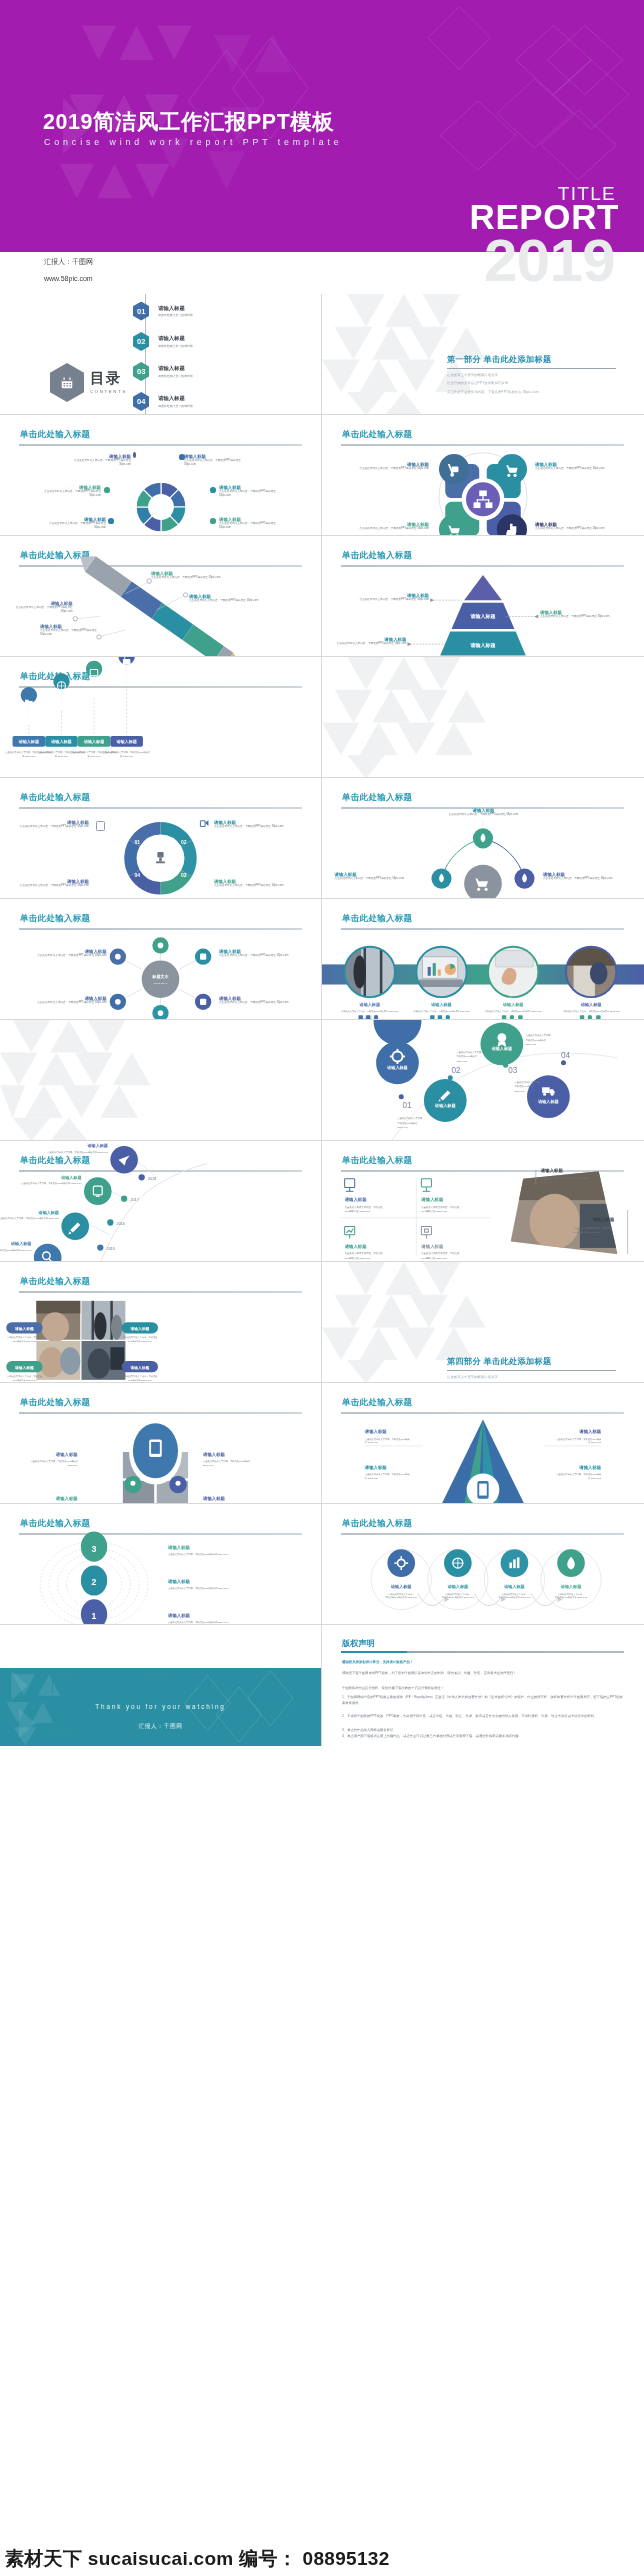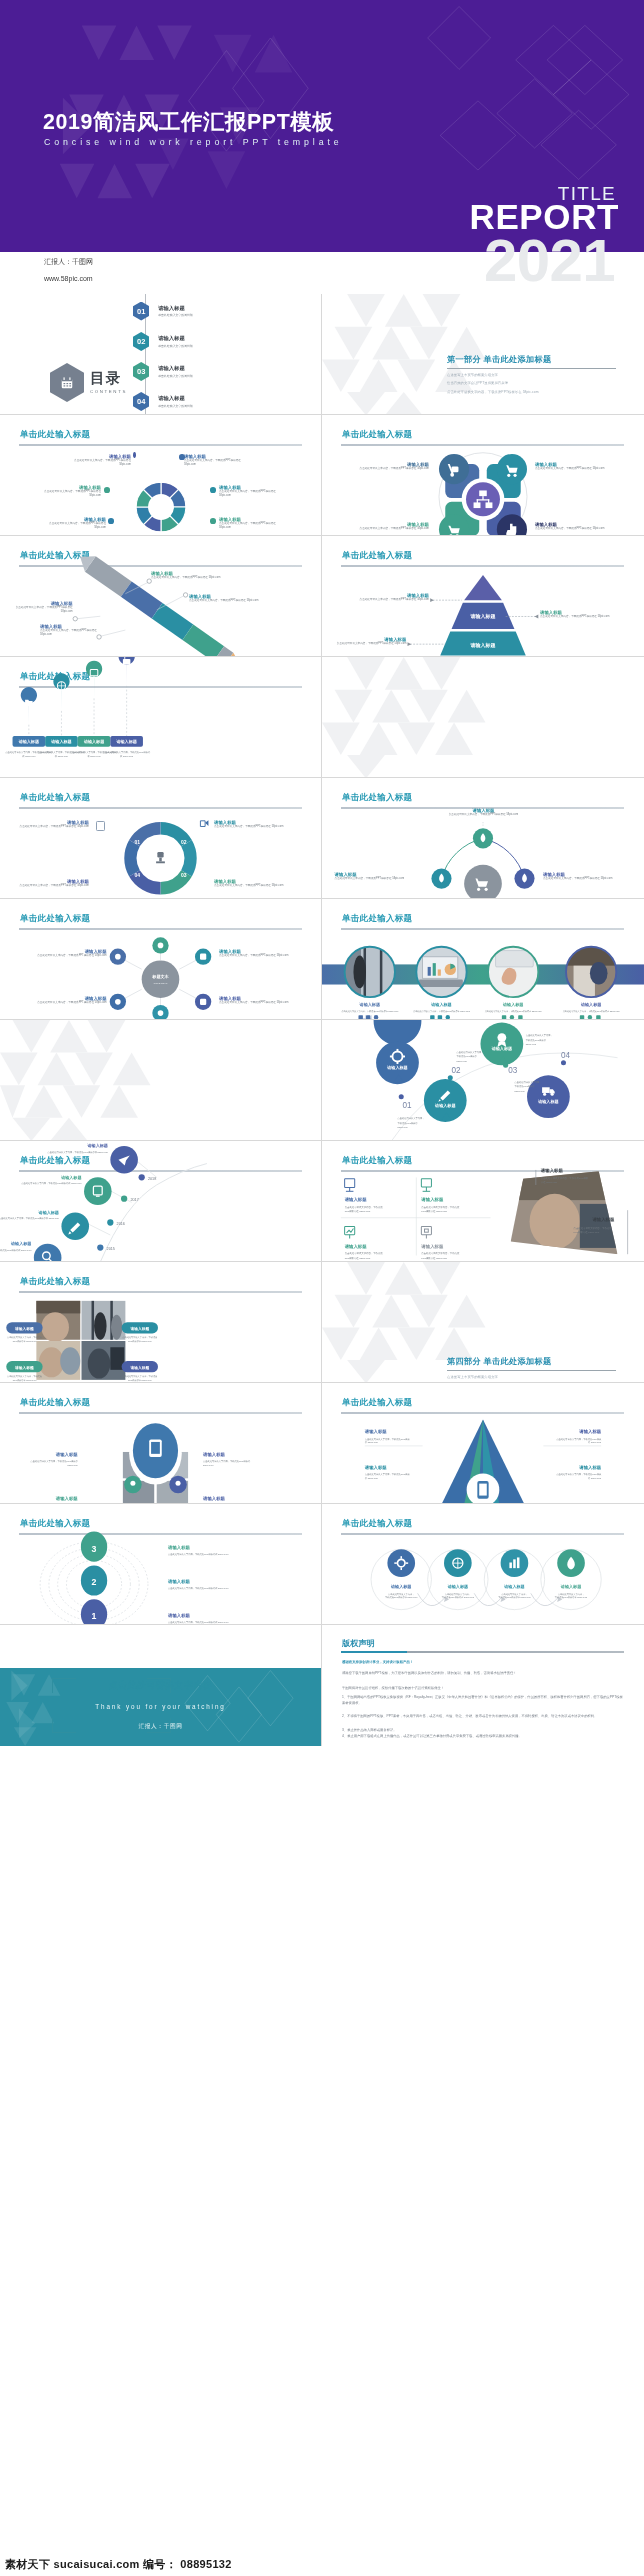--- a/index.html
+++ b/index.html
@@ -3,21 +3,21 @@
 <meta charset="utf-8">
 <style>
   * { box-sizing: border-box; margin:0; padding:0; }
   html,body { background:#ffffff; }
   body {
     width:644px; height:2576px; position:relative; overflow:hidden;
     font-family:"Liberation Sans","DejaVu Sans",sans-serif;
     color:#333;
   }
   
-  .cover { position:relative; width:644px; height:252px; background:#4c1d95; overflow:hidden; }
+  .cover { position:relative; width:644px; height:252px; background:#a21caf; overflow:hidden; }
   .cover-title {
     position:absolute; left:43px; top:107px; font-size:21.4px; font-weight:bold;
     color:#ffffff; letter-spacing:0.6px; white-space:nowrap;
   }
   .cover-sub {
     position:absolute; left:44px; top:137px; font-size:8.8px; color:#dff1f4;
     letter-spacing:3.9px; white-space:nowrap;
   }
   .cover-annual {
     position:absolute; right:28px; top:184px; font-size:19px; color:#e9f4f6;
@@ -103,21 +103,21 @@
   .ty-bracket span { position:absolute; background:#2f8fa0; }
 
   
   .cp-title { position:absolute; left:20px; top:12.6px; font-size:8.2px; font-weight:bold; color:#2a8fb0; }
   .cp-rule { position:absolute; left:19px; top:26.4px; width:283px; height:1.9px;
      background:linear-gradient(to right,#2a8fb0 0,#2a8fb0 66px,#9aa4ad 66px,#b4bcc3 100%); }
   .cp-lead { position:absolute; left:20px; top:33px; font-size:3.4px; font-weight:bold; color:#2a8fb0; }
   .cp-p { position:absolute; left:20px; width:284px; font-size:3.3px; color:#6f7780; line-height:1.85; }
 
   
-  .wm { position:absolute; left:5px; bottom:3.8px; font-size:11px; font-weight:bold;
+  .wm { position:absolute; left:5px; bottom:3.8px; font-size:19px; font-weight:bold;
      color:#1b1b1b; letter-spacing:0.3px; white-space:nowrap; z-index:9; }
   .wm .u { font-weight:bold; }
 </style>
 </head>
 <body>
 
 <div class="cover">
   <svg width="644" height="252" style="position:absolute;inset:0" viewBox="0 0 1024 400">
     <g fill="rgba(255,255,255,0.08)">
       <polygon points="130,40 185,40 157,95"></polygon>
@@ -148,21 +148,21 @@
       <polygon points="700,215 760,160 820,215 760,270"></polygon>
       <polygon points="930,40 990,95 930,150 870,95"></polygon>
       <polygon points="680,60 730,10 780,60 730,110"></polygon>
     </g>
   </svg>
   <div class="cover-title">2019简洁风工作汇报PPT模板</div>
   <div class="cover-sub">Concise wind work report PPT template</div>
   <div class="cover-annual">TITLE</div>
   <div class="cover-report">REPORT</div>
 </div>
-<div class="cover-year">2021</div>
+<div class="cover-year">2019</div>
 <div class="cover-meta meta-1">汇报人：千图网</div>
 <div class="cover-meta meta-2">www.58pic.com</div>
 
 <div class="deck">
 
 <div class="row">
   <div class="slide">
     <div class="toc-spine"></div>
     <div class="hexbig">
       <svg viewBox="0 0 24 24">

